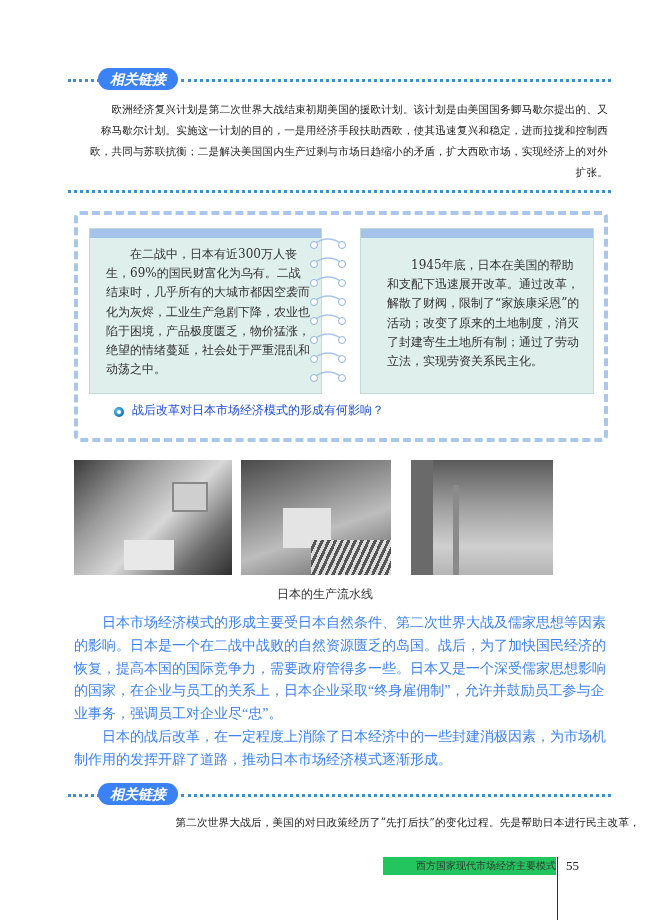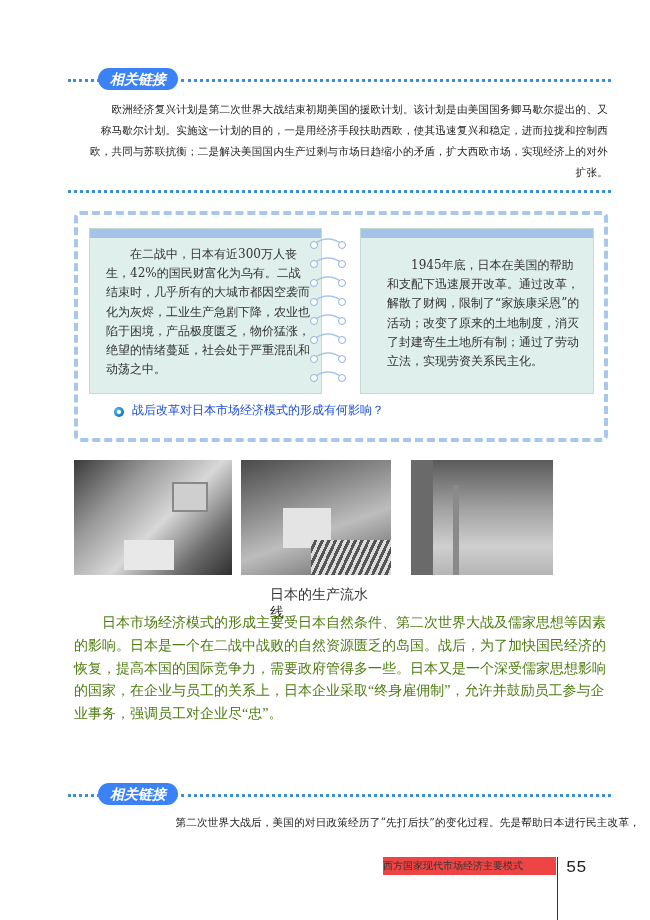--- a/index.html
+++ b/index.html
@@ -15,42 +15,42 @@
            border:4px dashed #a9c7ea; border-radius:6px; box-sizing:border-box; }
   .page { position:absolute; background:#dff0ec; border:1px solid #bfdcd6; box-sizing:border-box; }
   .page-top { position:absolute; left:0; top:0; right:0; height:9px; background:#a5c2e8; }
   .page-text { position:absolute; font-size:12px; line-height:19.2px; color:#333; }
   .ring { position:absolute; width:40px; height:14px; }
   .q-icon { position:absolute; width:10px; height:10px; border-radius:50%;
             background:radial-gradient(circle at 40% 40%, #6fd0ff 0%, #1d7fc1 60%, #0c4f80 100%); }
   .q-icon::after { content:""; position:absolute; left:3px; top:3px; width:4px; height:4px; border-radius:50%; background:#fff; }
   .q-text { position:absolute; font-size:12px; color:#1d4ed8; }
   .photo { position:absolute; overflow:hidden; }
-  .caption { position:absolute; font-family:"DejaVu Sans", sans-serif; font-size:14px; color:#333; }
-  .body-text { position:absolute; font-family:"Liberation Serif", serif; font-size:14px; line-height:22.8px; color:#4d7c0f; }
+  .caption { position:absolute; font-family:"DejaVu Sans", sans-serif; font-size:12px; color:#333; text-align:center; }
+  .body-text { position:absolute; font-family:"Liberation Serif", serif; font-size:14px; line-height:22.8px; color:#3b82f6; }
   .body-text p { margin:0; text-indent:2em; }
-  .footer-box { position:absolute; background:#ef4444; font-family:"DejaVu Sans", sans-serif;
-                font-size:10px; color:#333; line-height:18px; text-align:left; }
+  .footer-box { position:absolute; background:#22c55e; font-family:"DejaVu Sans", sans-serif;
+                font-size:10px; color:#333; line-height:18px; text-align:right; }
   .footer-rule { position:absolute; width:1px; background:#333; }
-  .page-num { position:absolute; font-family:Liberation Mono, monospace; font-size:17px; color:#222; }
+  .page-num { position:absolute; font-family:Liberation Serif, serif; font-size:13px; color:#222; }
 </style>
 </head>
 <body>
 
 <div class="dots" style="left:68px; top:79px; width:32px;"></div>
 <div class="badge" style="left:98px; top:68px; width:80px;">相关链接</div>
 <div class="dots" style="left:181px; top:79px; width:430px;"></div>
 <div class="abs link-text" style="left:88px; top:99px; width:520px; text-indent:2em;">欧洲经济复兴计划是第二次世界大战结束初期美国的援欧计划。该计划是由美国国务卿马歇尔提出的、又称马歇尔计划。实施这一计划的目的，一是用经济手段扶助西欧，使其迅速复兴和稳定，进而拉拢和控制西欧，共同与苏联抗衡；二是解决美国国内生产过剩与市场日趋缩小的矛盾，扩大西欧市场，实现经济上的对外扩张。</div>
 <div class="dots" style="left:68px; top:190px; width:543px;"></div>
 
 <div class="frame"></div>
 
 <div class="page" style="left:89px; top:228px; width:233px; height:166px;">
   <div class="page-top"></div>
-  <div class="page-text" style="left:16px; top:16px; width:205px; text-indent:2em;">在二战中，日本有近300万人丧生，42%的国民财富化为乌有。二战结束时，几乎所有的大城市都因空袭而化为灰烬，工业生产急剧下降，农业也陷于困境，产品极度匮乏，物价猛涨，绝望的情绪蔓延，社会处于严重混乱和动荡之中。</div>
+  <div class="page-text" style="left:16px; top:16px; width:205px; text-indent:2em;">在二战中，日本有近300万人丧生，69%的国民财富化为乌有。二战结束时，几乎所有的大城市都因空袭而化为灰烬，工业生产急剧下降，农业也陷于困境，产品极度匮乏，物价猛涨，绝望的情绪蔓延，社会处于严重混乱和动荡之中。</div>
 </div>
 <div class="page" style="left:340px; top:228px; width:234px; height:166px;margin-left:20px;">
   <div class="page-top"></div>
   <div class="page-text" style="left:26px; top:27px; width:198px; text-indent:2em;">1945年底，日本在美国的帮助和支配下迅速展开改革。通过改革，解散了财阀，限制了“家族康采恩”的活动；改变了原来的土地制度，消灭了封建寄生土地所有制；通过了劳动立法，实现劳资关系民主化。</div>
 </div>
 
 <div>
   <svg class="ring" style="left:308px; top:236px;" viewBox="0 0 40 14">
       <path d="M6 8 Q20 -2 34 8" stroke="#a8c6e6" stroke-width="1.5" fill="none"></path>
       <circle cx="6" cy="9" r="3.5" fill="#fff" stroke="#8fb2da"></circle>
@@ -105,20 +105,21 @@
   <div style="position:absolute; left:70px; top:80px; width:80px; height:35px; background:repeating-linear-gradient(115deg,#ddd 0 3px,#555 3px 6px);"></div>
 </div>
 <div class="photo" style="left:411px; top:460px; width:142px; height:115px; background:linear-gradient(180deg,#5a5a5a 0%,#9e9e9e 40%,#cfcfcf 75%,#b5b5b5 100%);">
   <div style="position:absolute; left:0; top:0; width:22px; height:115px; background:#6a6a6a;"></div>
   <div style="position:absolute; left:42px; top:25px; width:6px; height:90px; background:#8a8a8a;"></div>
 </div>
 <div class="caption" style="left:270px; top:586px; width:110px;">日本的生产流水线</div>
 
 <div class="body-text" style="left:74px; top:612px; width:536px;">
   <p>日本市场经济模式的形成主要受日本自然条件、第二次世界大战及儒家思想等因素的影响。日本是一个在二战中战败的自然资源匮乏的岛国。战后，为了加快国民经济的恢复，提高本国的国际竞争力，需要政府管得多一些。日本又是一个深受儒家思想影响的国家，在企业与员工的关系上，日本企业采取“终身雇佣制”，允许并鼓励员工参与企业事务，强调员工对企业尽“忠”。</p>
+  <p>日本的战后改革，在一定程度上消除了日本经济中的一些封建消极因素，为市场机制作用的发挥开辟了道路，推动日本市场经济模式逐渐形成。</p>
 </div>
 
 <div class="dots" style="left:68px; top:794px; width:32px;"></div>
 <div class="badge" style="left:98px; top:783px; width:80px;">相关链接</div>
 <div class="dots" style="left:181px; top:794px; width:430px;"></div>
 <div class="abs link-text" style="left:96px; top:812px; width:520px; white-space:nowrap;margin-left:24px;">第二次世界大战后，美国的对日政策经历了“先打后扶”的变化过程。先是帮助日本进行民主改革，</div>
 
 <div class="footer-box" style="left:383px; top:857px; width:173px; height:18px;">西方国家现代市场经济主要模式</div>
 <div class="footer-rule" style="left:557px; top:857px; height:63px;"></div>
 <div class="page-num" style="left:566px; top:858px;">55</div>

